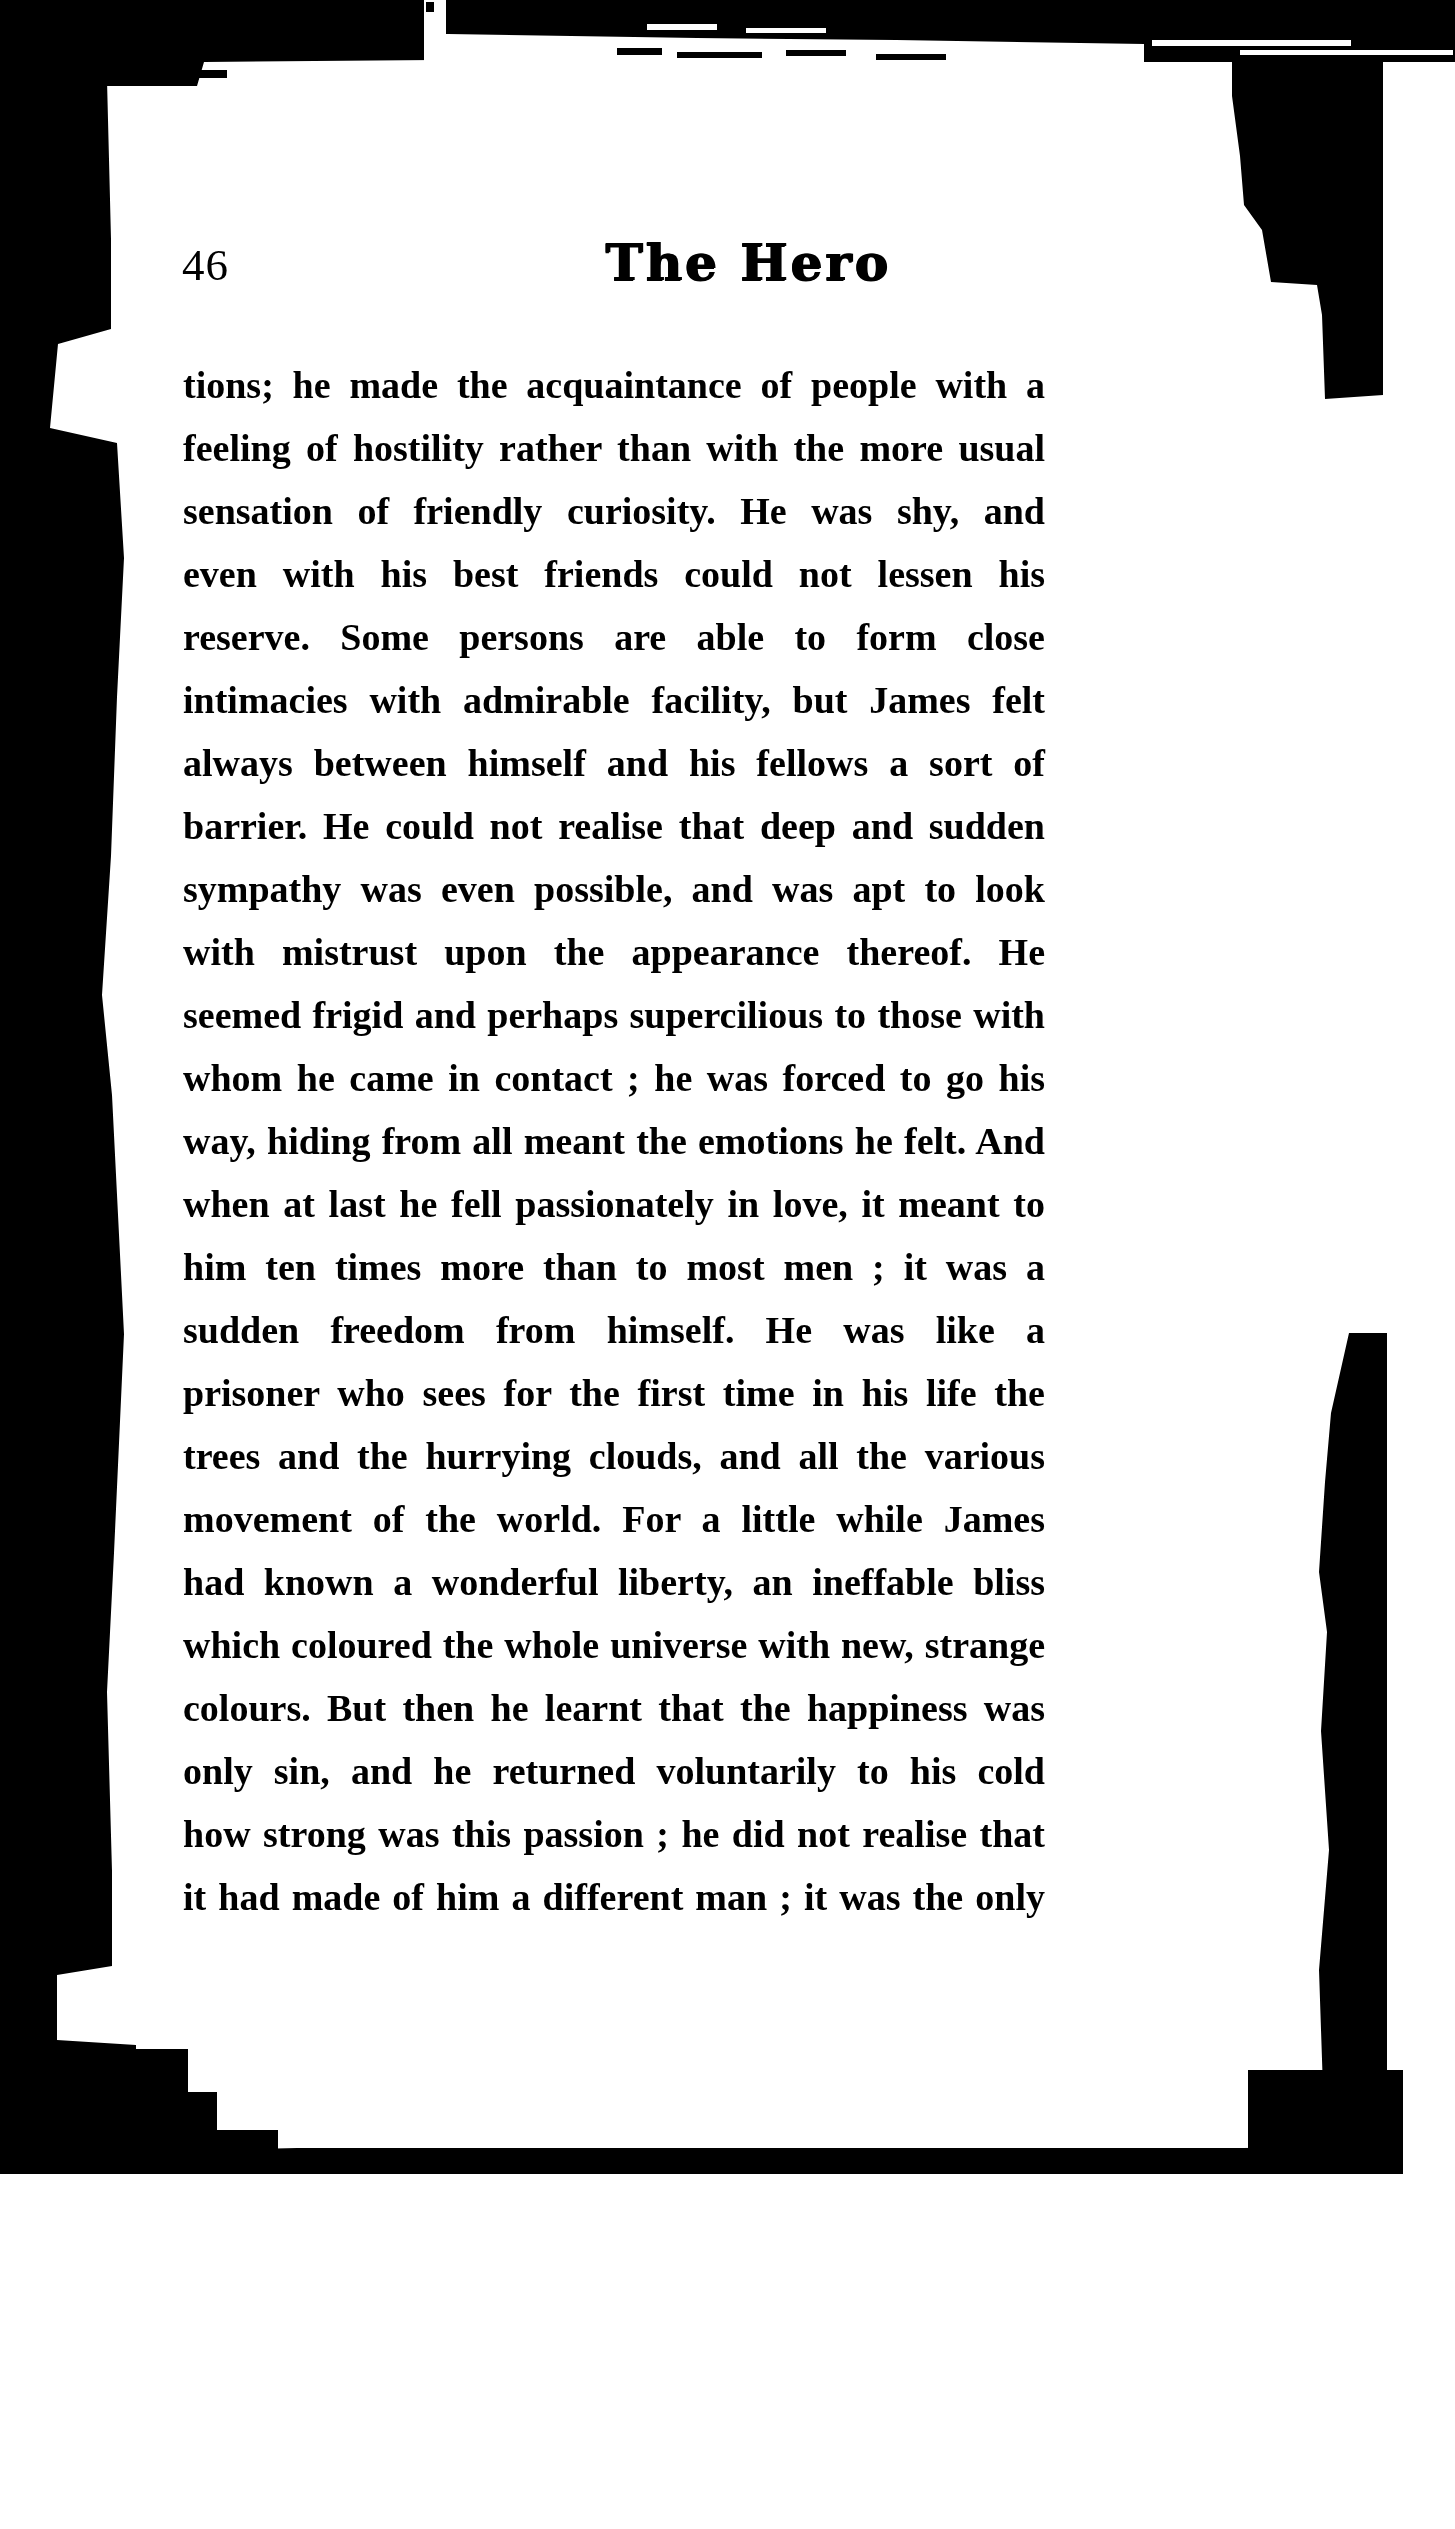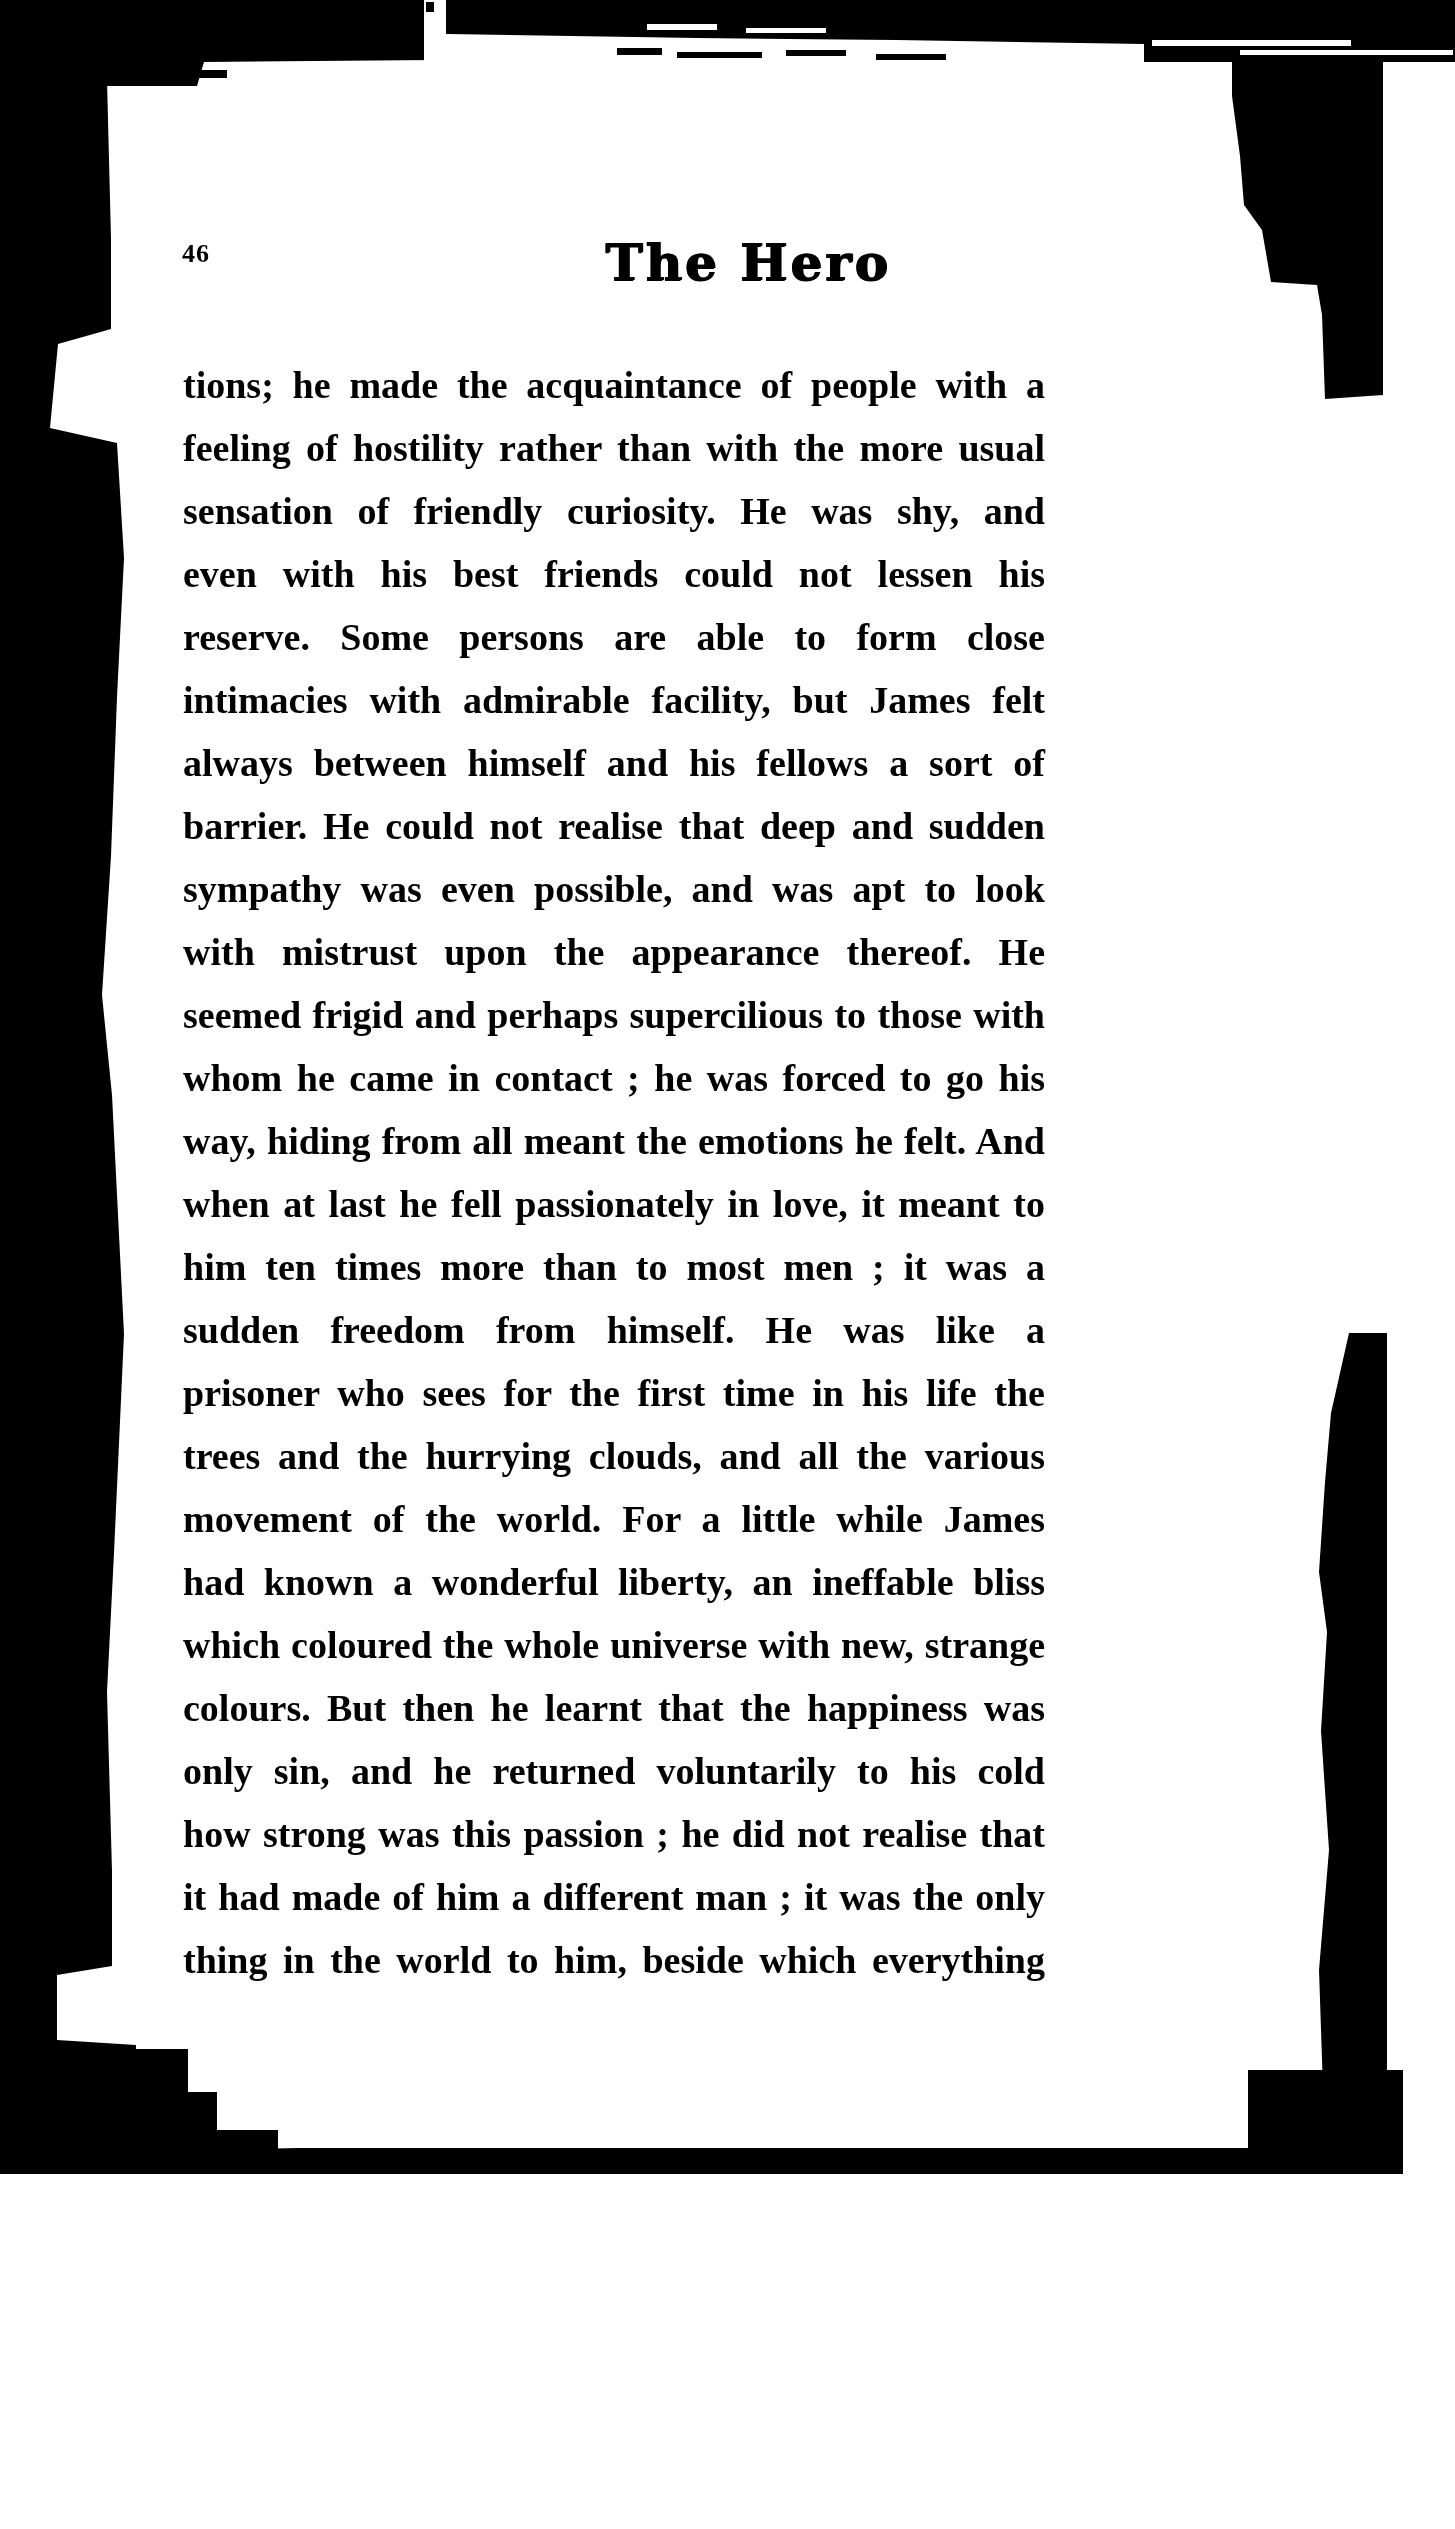--- a/index.html
+++ b/index.html
@@ -1,21 +1,21 @@
 <!DOCTYPE html>
 <html><head>
 <meta charset="utf-8">
 <style>
   html,body{margin:0;padding:0;background:#fff;}
   .page{position:relative;width:1456px;height:2529px;background:#ffffff;overflow:hidden;
         font-family:"Liberation Serif", serif;color:#000;}
   .ink{position:absolute;background:#000;}
   .paper{position:absolute;background:#fff;}
   
-  .page-number{position:absolute;left:182px;top:239px;font-size:26px;font-weight:bold;
+  .page-number{position:absolute;left:182px;top:239px;font-size:45px;font-weight:normal;
                letter-spacing:1px;}
   .running-title{position:absolute;left:605px;top:233px;font-size:50px;font-weight:bold;
                  font-family:"DejaVu Serif", serif;letter-spacing:3px;
                  text-shadow:1.5px 0 0 #000, 0 1px 0 #000;transform:scaleY(1.02);}
   
   .textblock{position:absolute;left:183px;top:354px;width:862px;}
   .tline{width:862px;height:63px;line-height:63px;font-size:38px;font-weight:bold;
          text-align:justify;text-align-last:justify;white-space:normal;overflow:visible;}
 </style>
 </head>
@@ -76,17 +76,16 @@
     <div class="tline">sudden freedom from himself. He was like a</div>
     <div class="tline">prisoner who sees for the first time in his life the</div>
     <div class="tline">trees and the hurrying clouds, and all the various</div>
     <div class="tline">movement of the world. For a little while James</div>
     <div class="tline">had known a wonderful liberty, an ineffable bliss</div>
     <div class="tline">which coloured the whole universe with new, strange</div>
     <div class="tline">colours. But then he learnt that the happiness was</div>
     <div class="tline">only sin, and he returned voluntarily to his cold</div>
     <div class="tline">how strong was this passion ; he did not realise that</div>
     <div class="tline">it had made of him a different man ; it was the only</div>
-    <div class="tline">thing in the world to him, beside which everything</div>
   </div>
 
 </div>
 
 
 </body></html>

